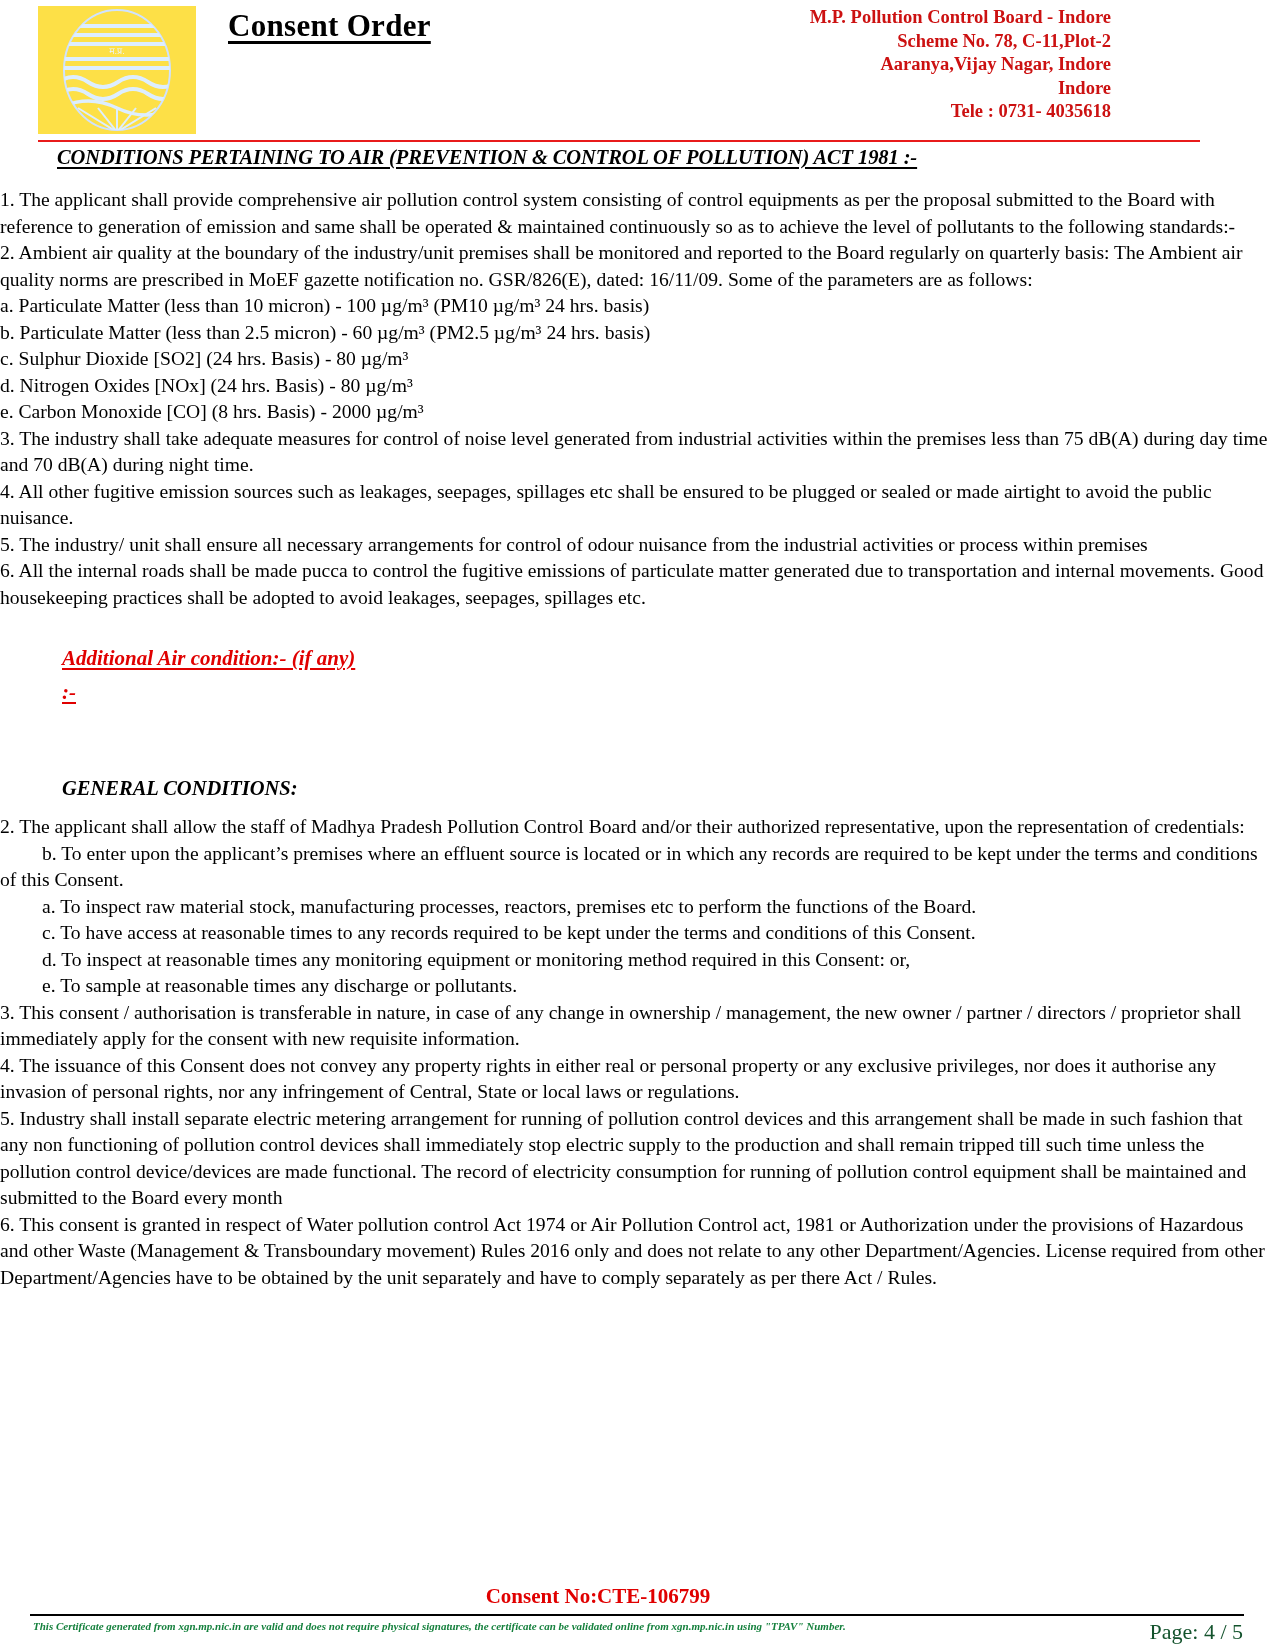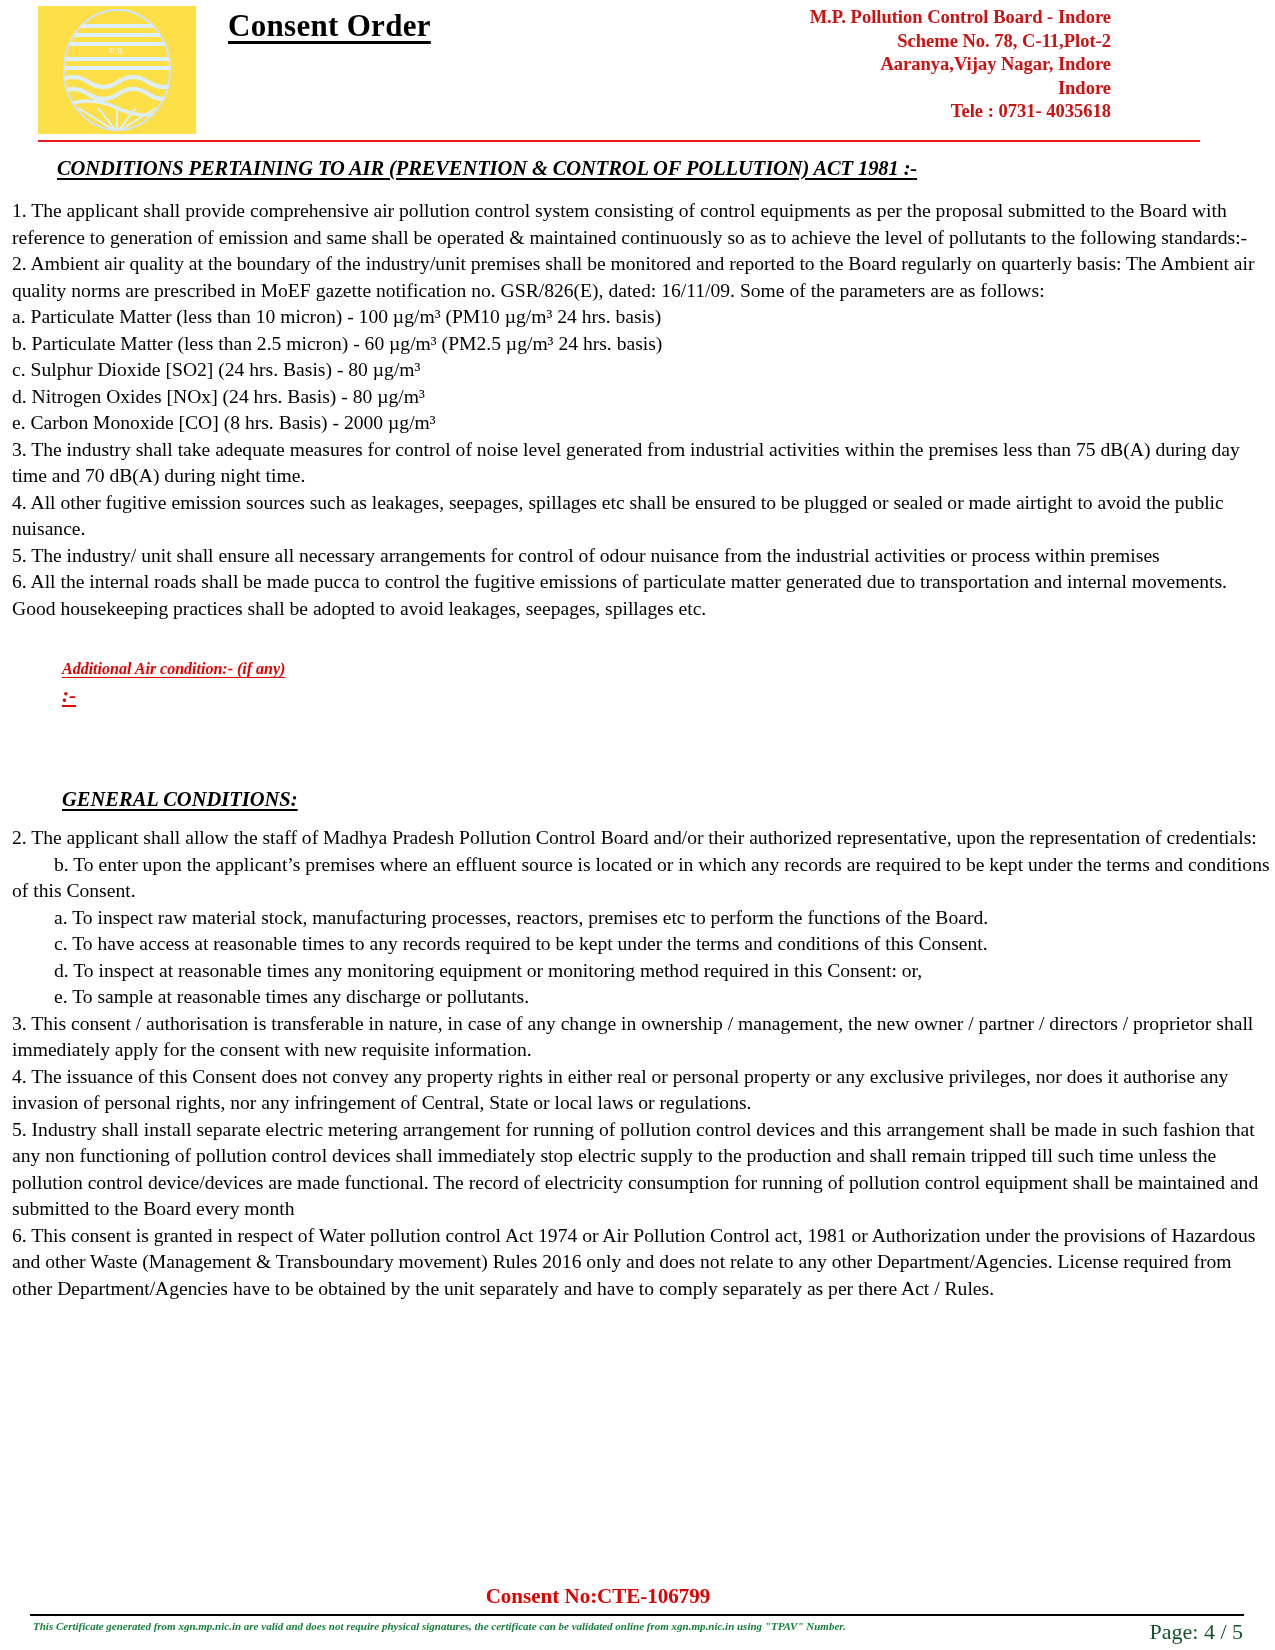--- a/index.html
+++ b/index.html
@@ -69,63 +69,62 @@
     top: 140px;
     width: 1162px;
     height: 0;
     border-top: 2.5px solid #e81b1b;
   }
 
   
   .body-wrap {
     position: absolute;
     left: 0;
-    top: 157px;
+    top: 146px;
     width: 1275px;
   }
   .section-head {
     font-weight: bold;
     font-style: italic;
     text-decoration: underline;
     text-underline-offset: 3px;
     font-size: 20.5px;
     margin: 0 0 18px 57px;
     letter-spacing: -0.1px;
     white-space: nowrap;
   }
   .gen-head {
     font-weight: bold;
     font-style: italic;
-    text-decoration: underline;
     text-underline-offset: 3px;
     font-size: 20.5px;
-    margin: 8px 0 14px 62px;
+    margin: 0 0 14px 62px;
   }
   .addl-head {
     color: #e00000;
     font-weight: bold;
     font-style: italic;
     text-decoration: underline;
     text-underline-offset: 3px;
-    font-size: 16px;
-    margin: 0 0 0 62px;
+    font-size: 21px;
+    margin: 0 0 8px 62px;
     line-height: 26px;
   }
   .addl-colon {
     color: #e00000;
     font-weight: bold;
     font-style: italic;
     text-decoration: underline;
     text-underline-offset: 3px;
     font-size: 21px;
     margin: 0 0 0 62px;
     line-height: 26px;
   }
   p.para {
-    margin: 0 0 0 12px;
+    margin: 0 0 0 0;
     padding: 0;
     font-size: 19.6px;
     line-height: 26.5px;
     text-align: left;
   }
   .p1  { margin: 0 108px 0 60px; }
   .p2  { margin: 31px 120px 0 66px; }
   .sub { margin: 0 100px 0 93px; font-size: 19.6px; line-height: 26.5px; }
   .p3  { margin: 26px 150px 0 64px; }
   .p4  { margin: 28px 108px 0 62px; }

